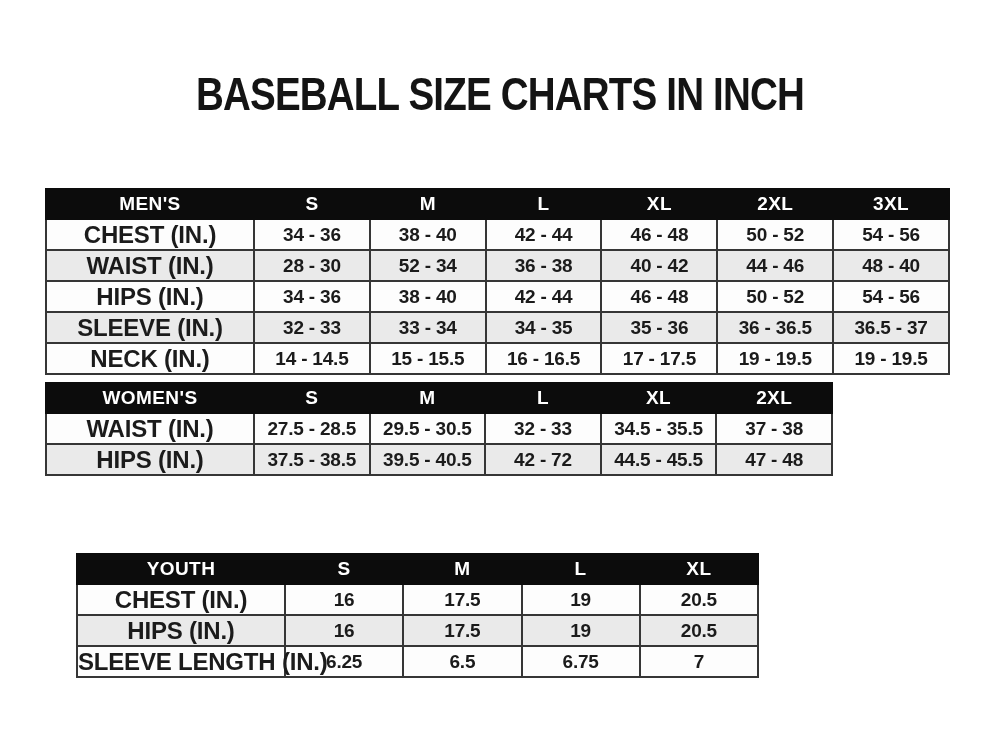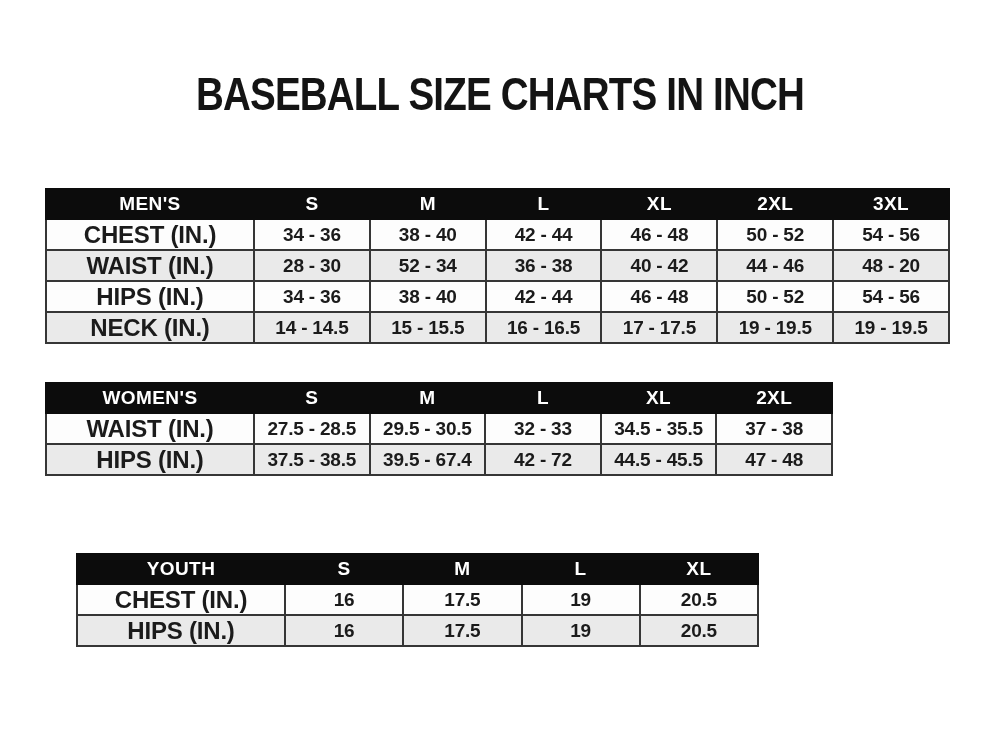--- a/index.html
+++ b/index.html
@@ -107,32 +107,41 @@
             <td class="value-cell">50 - 52</td>
             <td class="value-cell">54 - 56</td>
           </tr>
           <tr>
             <th class="row-label">WAIST (IN.)</th>
             <td class="value-cell">28 - 30</td>
             <td class="value-cell">52 - 34</td>
             <td class="value-cell">36 - 38</td>
             <td class="value-cell">40 - 42</td>
             <td class="value-cell">44 - 46</td>
-            <td class="value-cell">48 - 20</td>
+            <td class="value-cell">48 - 40</td>
           </tr>
           <tr>
             <th class="row-label">HIPS (IN.)</th>
             <td class="value-cell">34 - 36</td>
             <td class="value-cell">38 - 40</td>
             <td class="value-cell">42 - 44</td>
             <td class="value-cell">46 - 48</td>
             <td class="value-cell">50 - 52</td>
             <td class="value-cell">54 - 56</td>
           </tr>
           <tr>
+            <th class="row-label">SLEEVE (IN.)</th>
+            <td class="value-cell">32 - 33</td>
+            <td class="value-cell">33 - 34</td>
+            <td class="value-cell">34 - 35</td>
+            <td class="value-cell">35 - 36</td>
+            <td class="value-cell">36 - 36.5</td>
+            <td class="value-cell">36.5 - 37</td>
+          </tr>
+          <tr>
             <th class="row-label">NECK (IN.)</th>
             <td class="value-cell">14 - 14.5</td>
             <td class="value-cell">15 - 15.5</td>
             <td class="value-cell">16 - 16.5</td>
             <td class="value-cell">17 - 17.5</td>
             <td class="value-cell">19 - 19.5</td>
             <td class="value-cell">19 - 19.5</td>
           </tr>
         </tbody>
       </table>
@@ -160,21 +169,21 @@
             <th class="row-label">WAIST (IN.)</th>
             <td class="value-cell">27.5 - 28.5</td>
             <td class="value-cell">29.5 - 30.5</td>
             <td class="value-cell">32 - 33</td>
             <td class="value-cell">34.5 - 35.5</td>
             <td class="value-cell">37 - 38</td>
           </tr>
           <tr>
             <th class="row-label">HIPS (IN.)</th>
             <td class="value-cell">37.5 - 38.5</td>
-            <td class="value-cell">39.5 - 67.4</td>
+            <td class="value-cell">39.5 - 40.5</td>
             <td class="value-cell">42 - 72</td>
             <td class="value-cell">44.5 - 45.5</td>
             <td class="value-cell">47 - 48</td>
           </tr>
         </tbody>
       </table>
       <table class="size-table youth">
         <colgroup>
           <col class="label-col">
           <col>
@@ -199,16 +208,23 @@
             <td class="value-cell">19</td>
             <td class="value-cell">20.5</td>
           </tr>
           <tr>
             <th class="row-label">HIPS (IN.)</th>
             <td class="value-cell">16</td>
             <td class="value-cell">17.5</td>
             <td class="value-cell">19</td>
             <td class="value-cell">20.5</td>
           </tr>
+          <tr>
+            <th class="row-label">SLEEVE LENGTH (IN.)</th>
+            <td class="value-cell">6.25</td>
+            <td class="value-cell">6.5</td>
+            <td class="value-cell">6.75</td>
+            <td class="value-cell">7</td>
+          </tr>
         </tbody>
       </table>
     </div>
 </div>
 
 </body></html>

